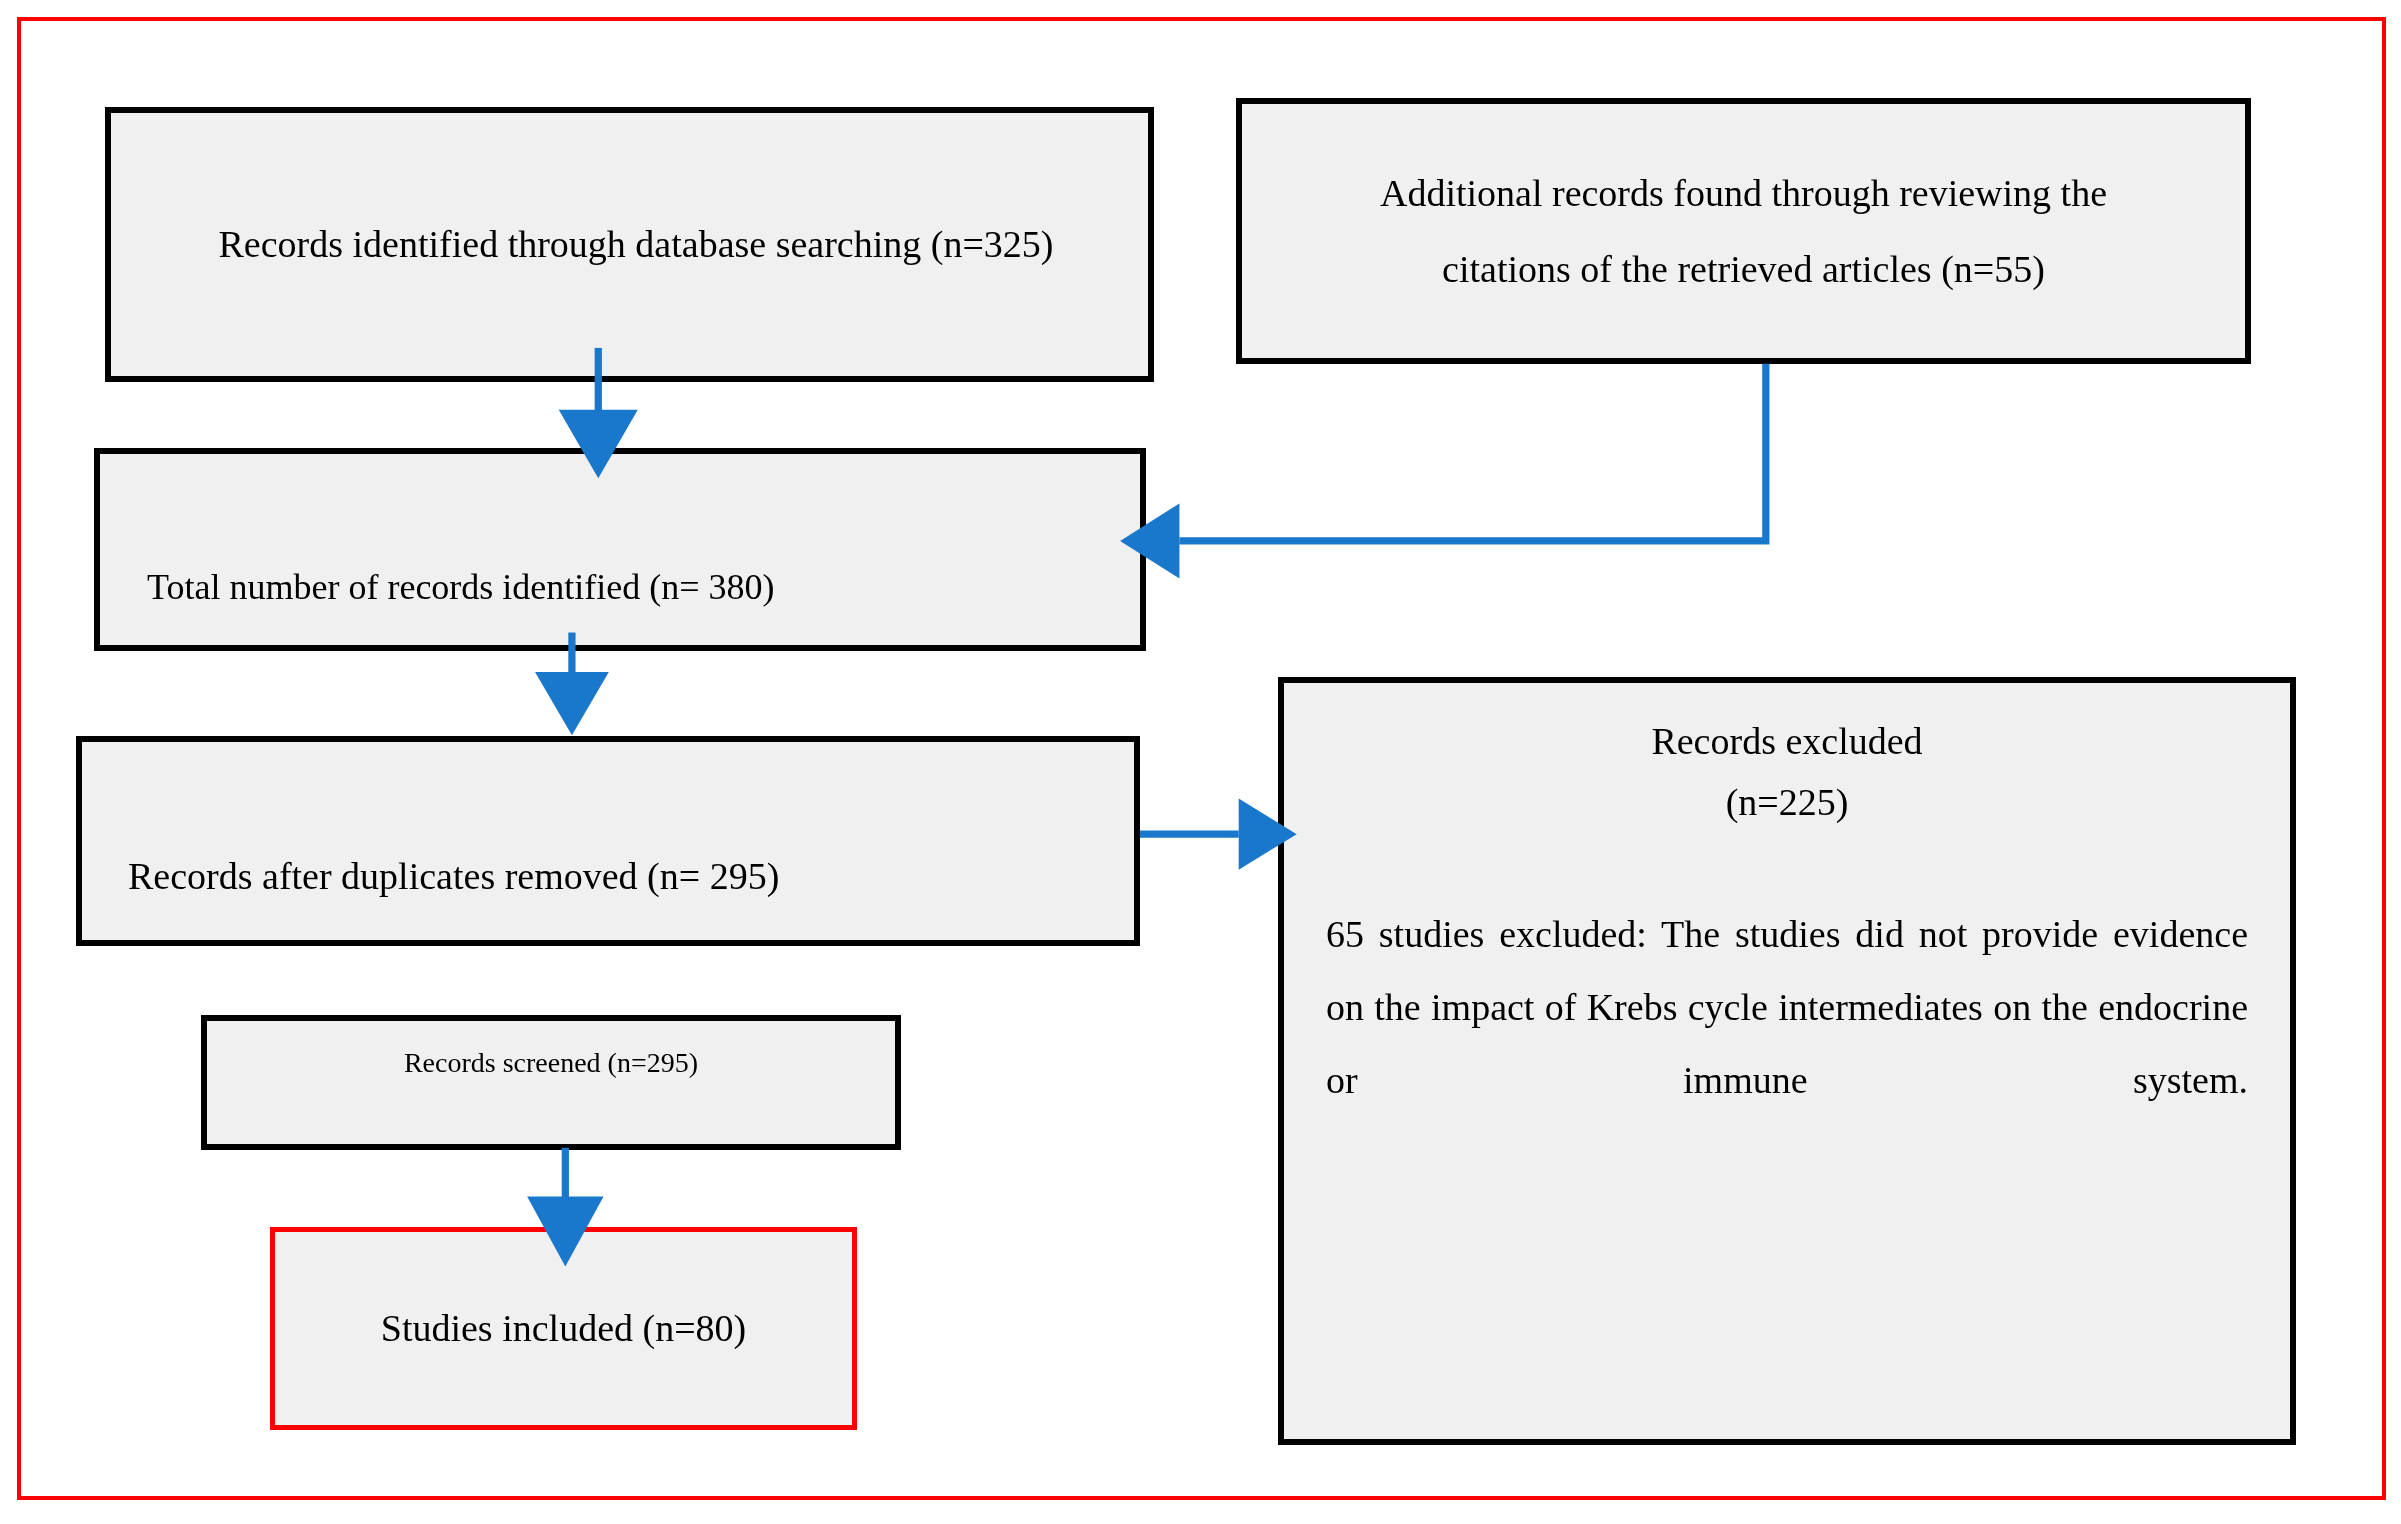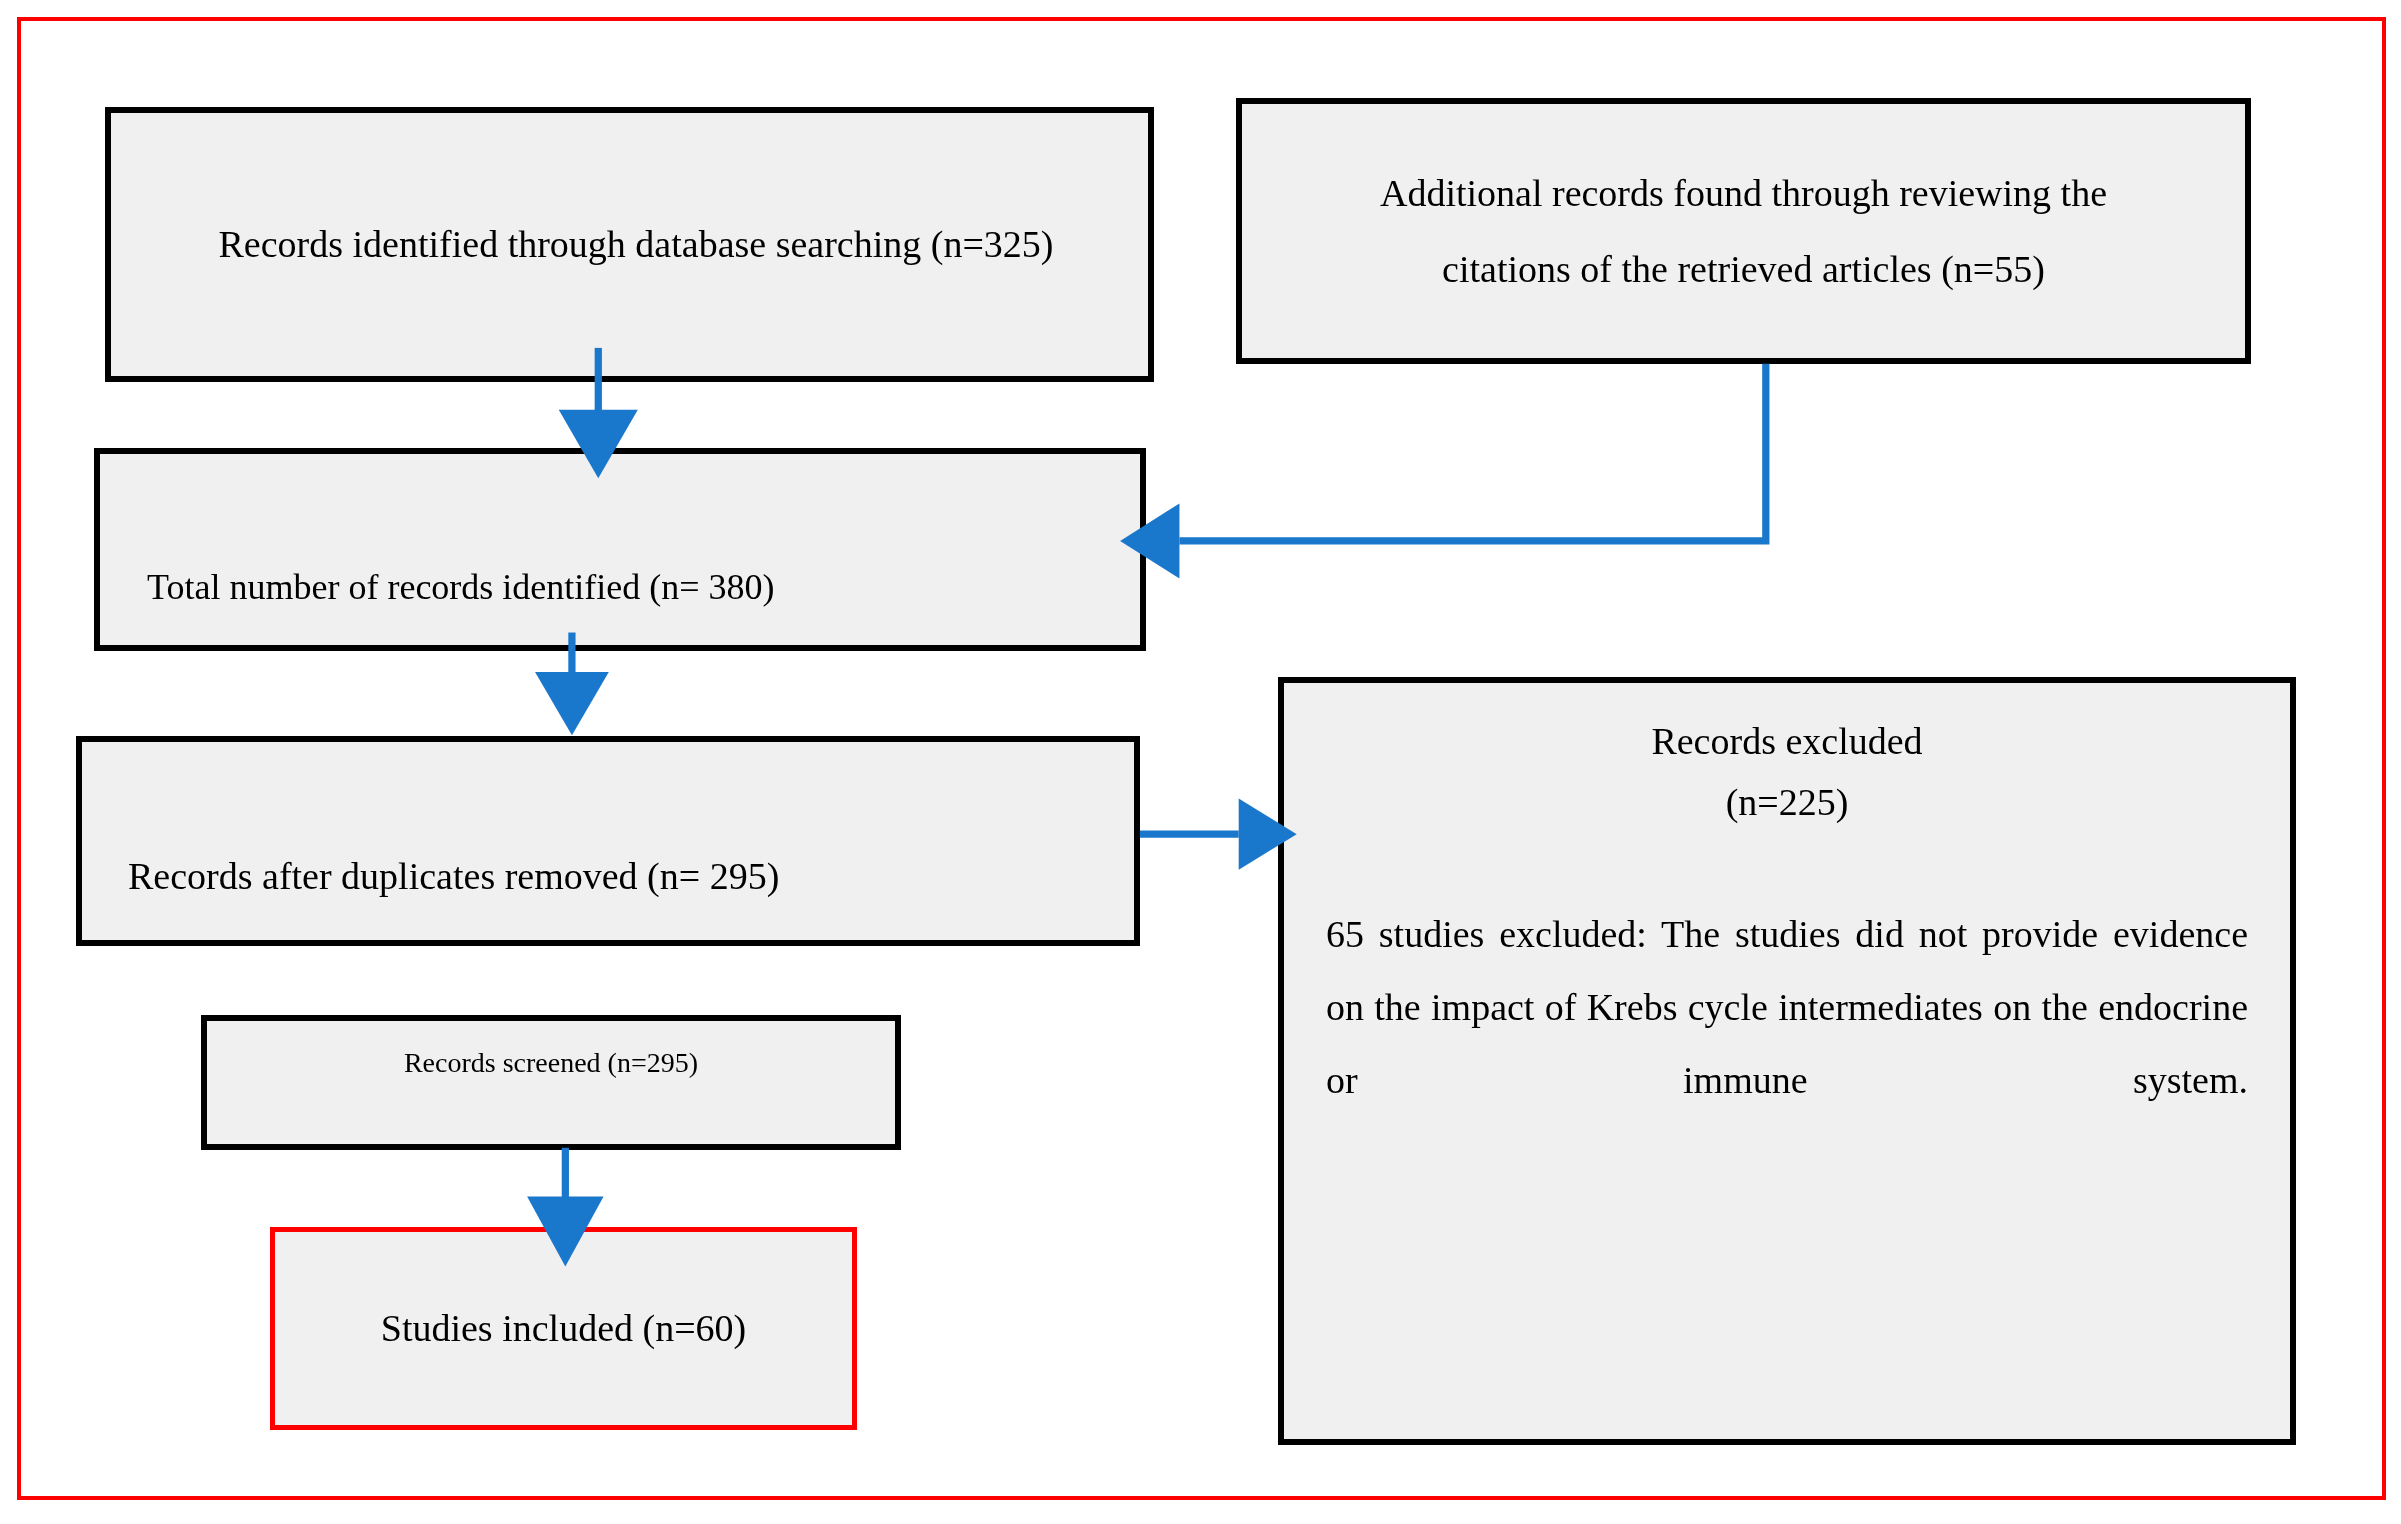--- a/index.html
+++ b/index.html
@@ -132,21 +132,21 @@
 
   <div class="flow-box" id="box-after-dupes">
     <div class="box-text">Records after duplicates removed (n= 295)</div>
   </div>
 
   <div class="flow-box" id="box-screened">
     <div class="box-text">Records screened (n=295)</div>
   </div>
 
   <div class="flow-box red-border" id="box-included">
-    <div class="box-text">Studies included (n=60)</div>
+    <div class="box-text">Studies included (n=80)</div>
   </div>
 
   <div class="flow-box" id="box-excluded">
     <div class="box-inner">
       <div class="excl-head">
         <span>Records excluded</span>
         <span class="excl-n">(n=225)</span>
       </div>
       <div class="excl-body">65 studies excluded: The studies did not provide evidence on the impact of Krebs cycle intermediates on the endocrine or immune system.</div>
     </div>

